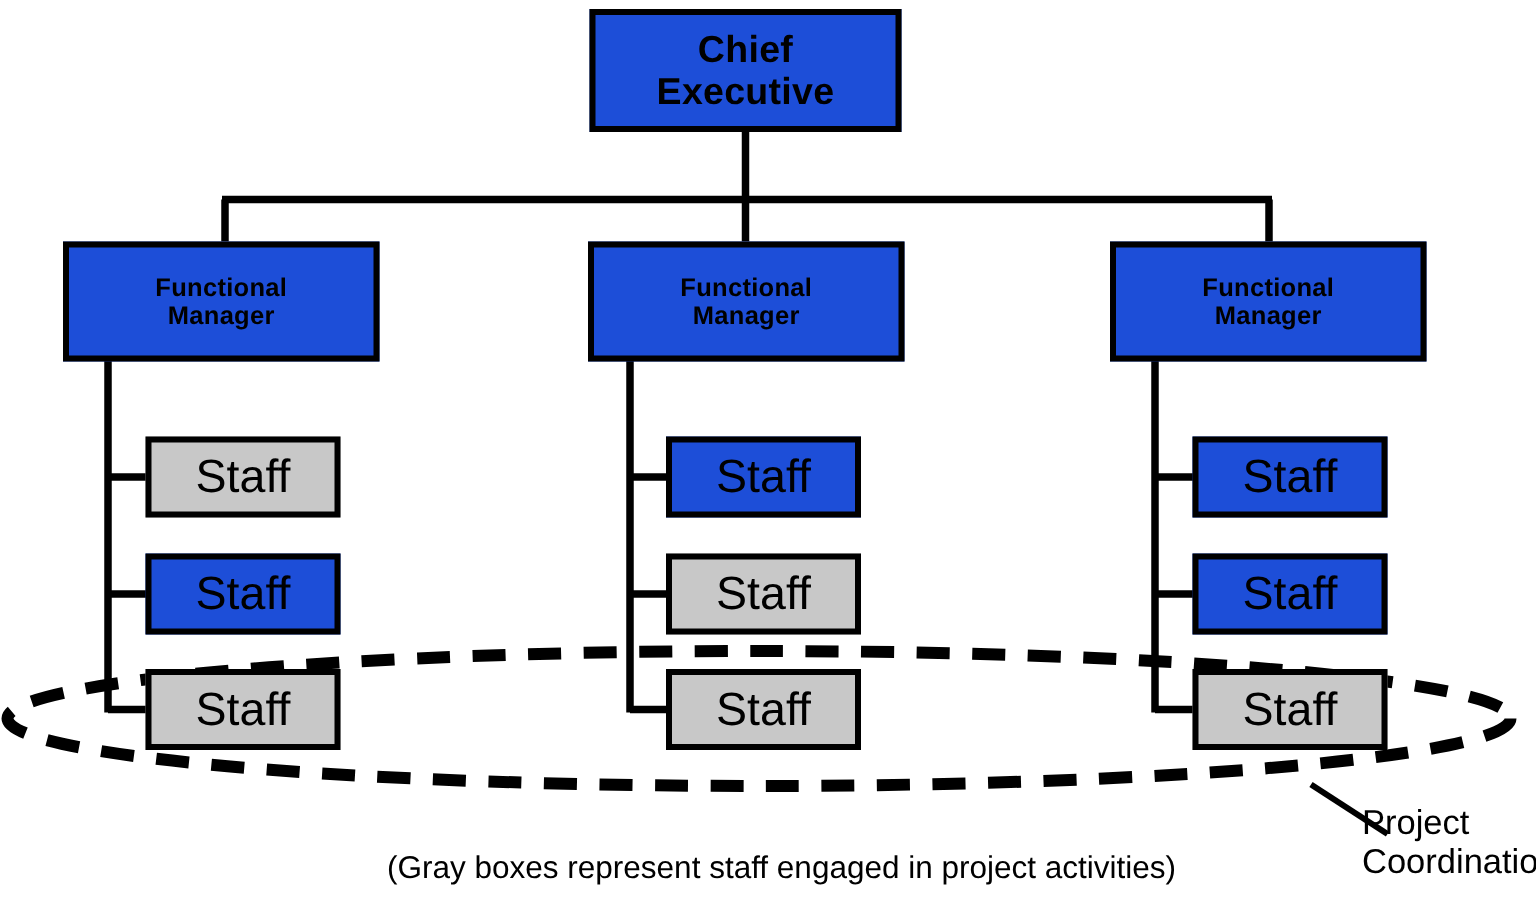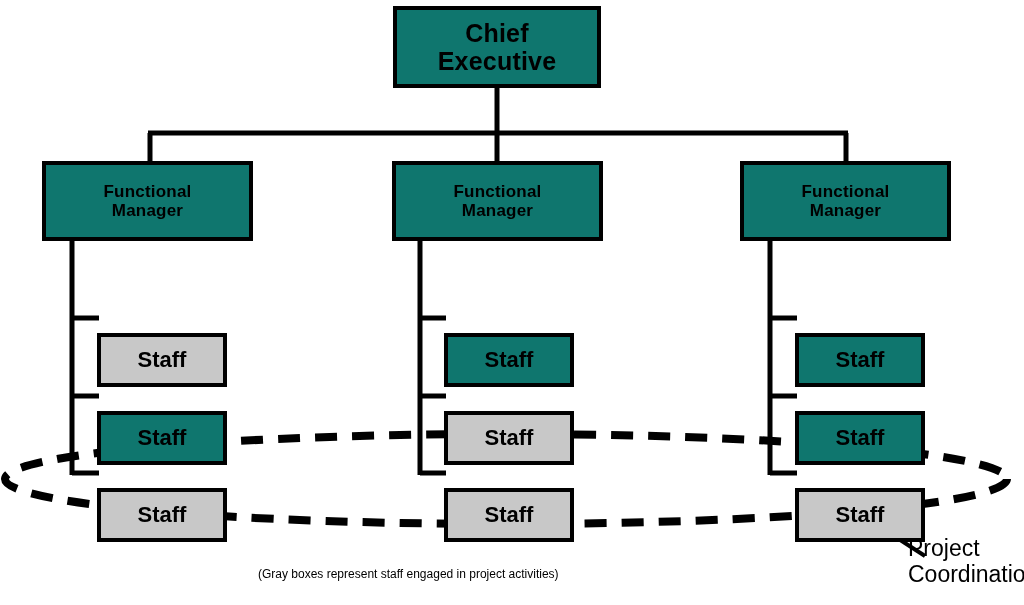--- a/index.html
+++ b/index.html
@@ -23,52 +23,51 @@
     left: 0;
     top: 0;
     width: 1024px;
     height: 605px;
     pointer-events: none;
   }
   .node {
     position: absolute;
     box-sizing: border-box;
     border: 4px solid #000000;
-    background: #0f766e;
+    background: #1d4ed8;
     display: flex;
     align-items: center;
     justify-content: center;
     text-align: center;
     line-height: 1.12;
   }
   .node.gray {
     background: #c8c8c8;
   }
   .node.exec {
     font-weight: bold;
     font-size: 25px;
     letter-spacing: 0.2px;
   }
   .node.manager {
     font-weight: bold;
     font-size: 17px;
     letter-spacing: 0.2px;
   }
   .node.staff {
-    font-weight: bold;
-    font-size: 22px;
-    margin-top: 42px;
+    font-weight: normal;
+    font-size: 31px;
   }
   .node .label {
     display: block;
     white-space: pre-line;
   }
   .caption {
     position: absolute;
-    font-size: 12px;
+    font-size: 21px;
     white-space: nowrap;
     color: #000000;
   }
   .annotation {
     position: absolute;
     font-size: 23px;
     line-height: 1.15;
     white-space: pre-line;
     color: #000000;
   }

